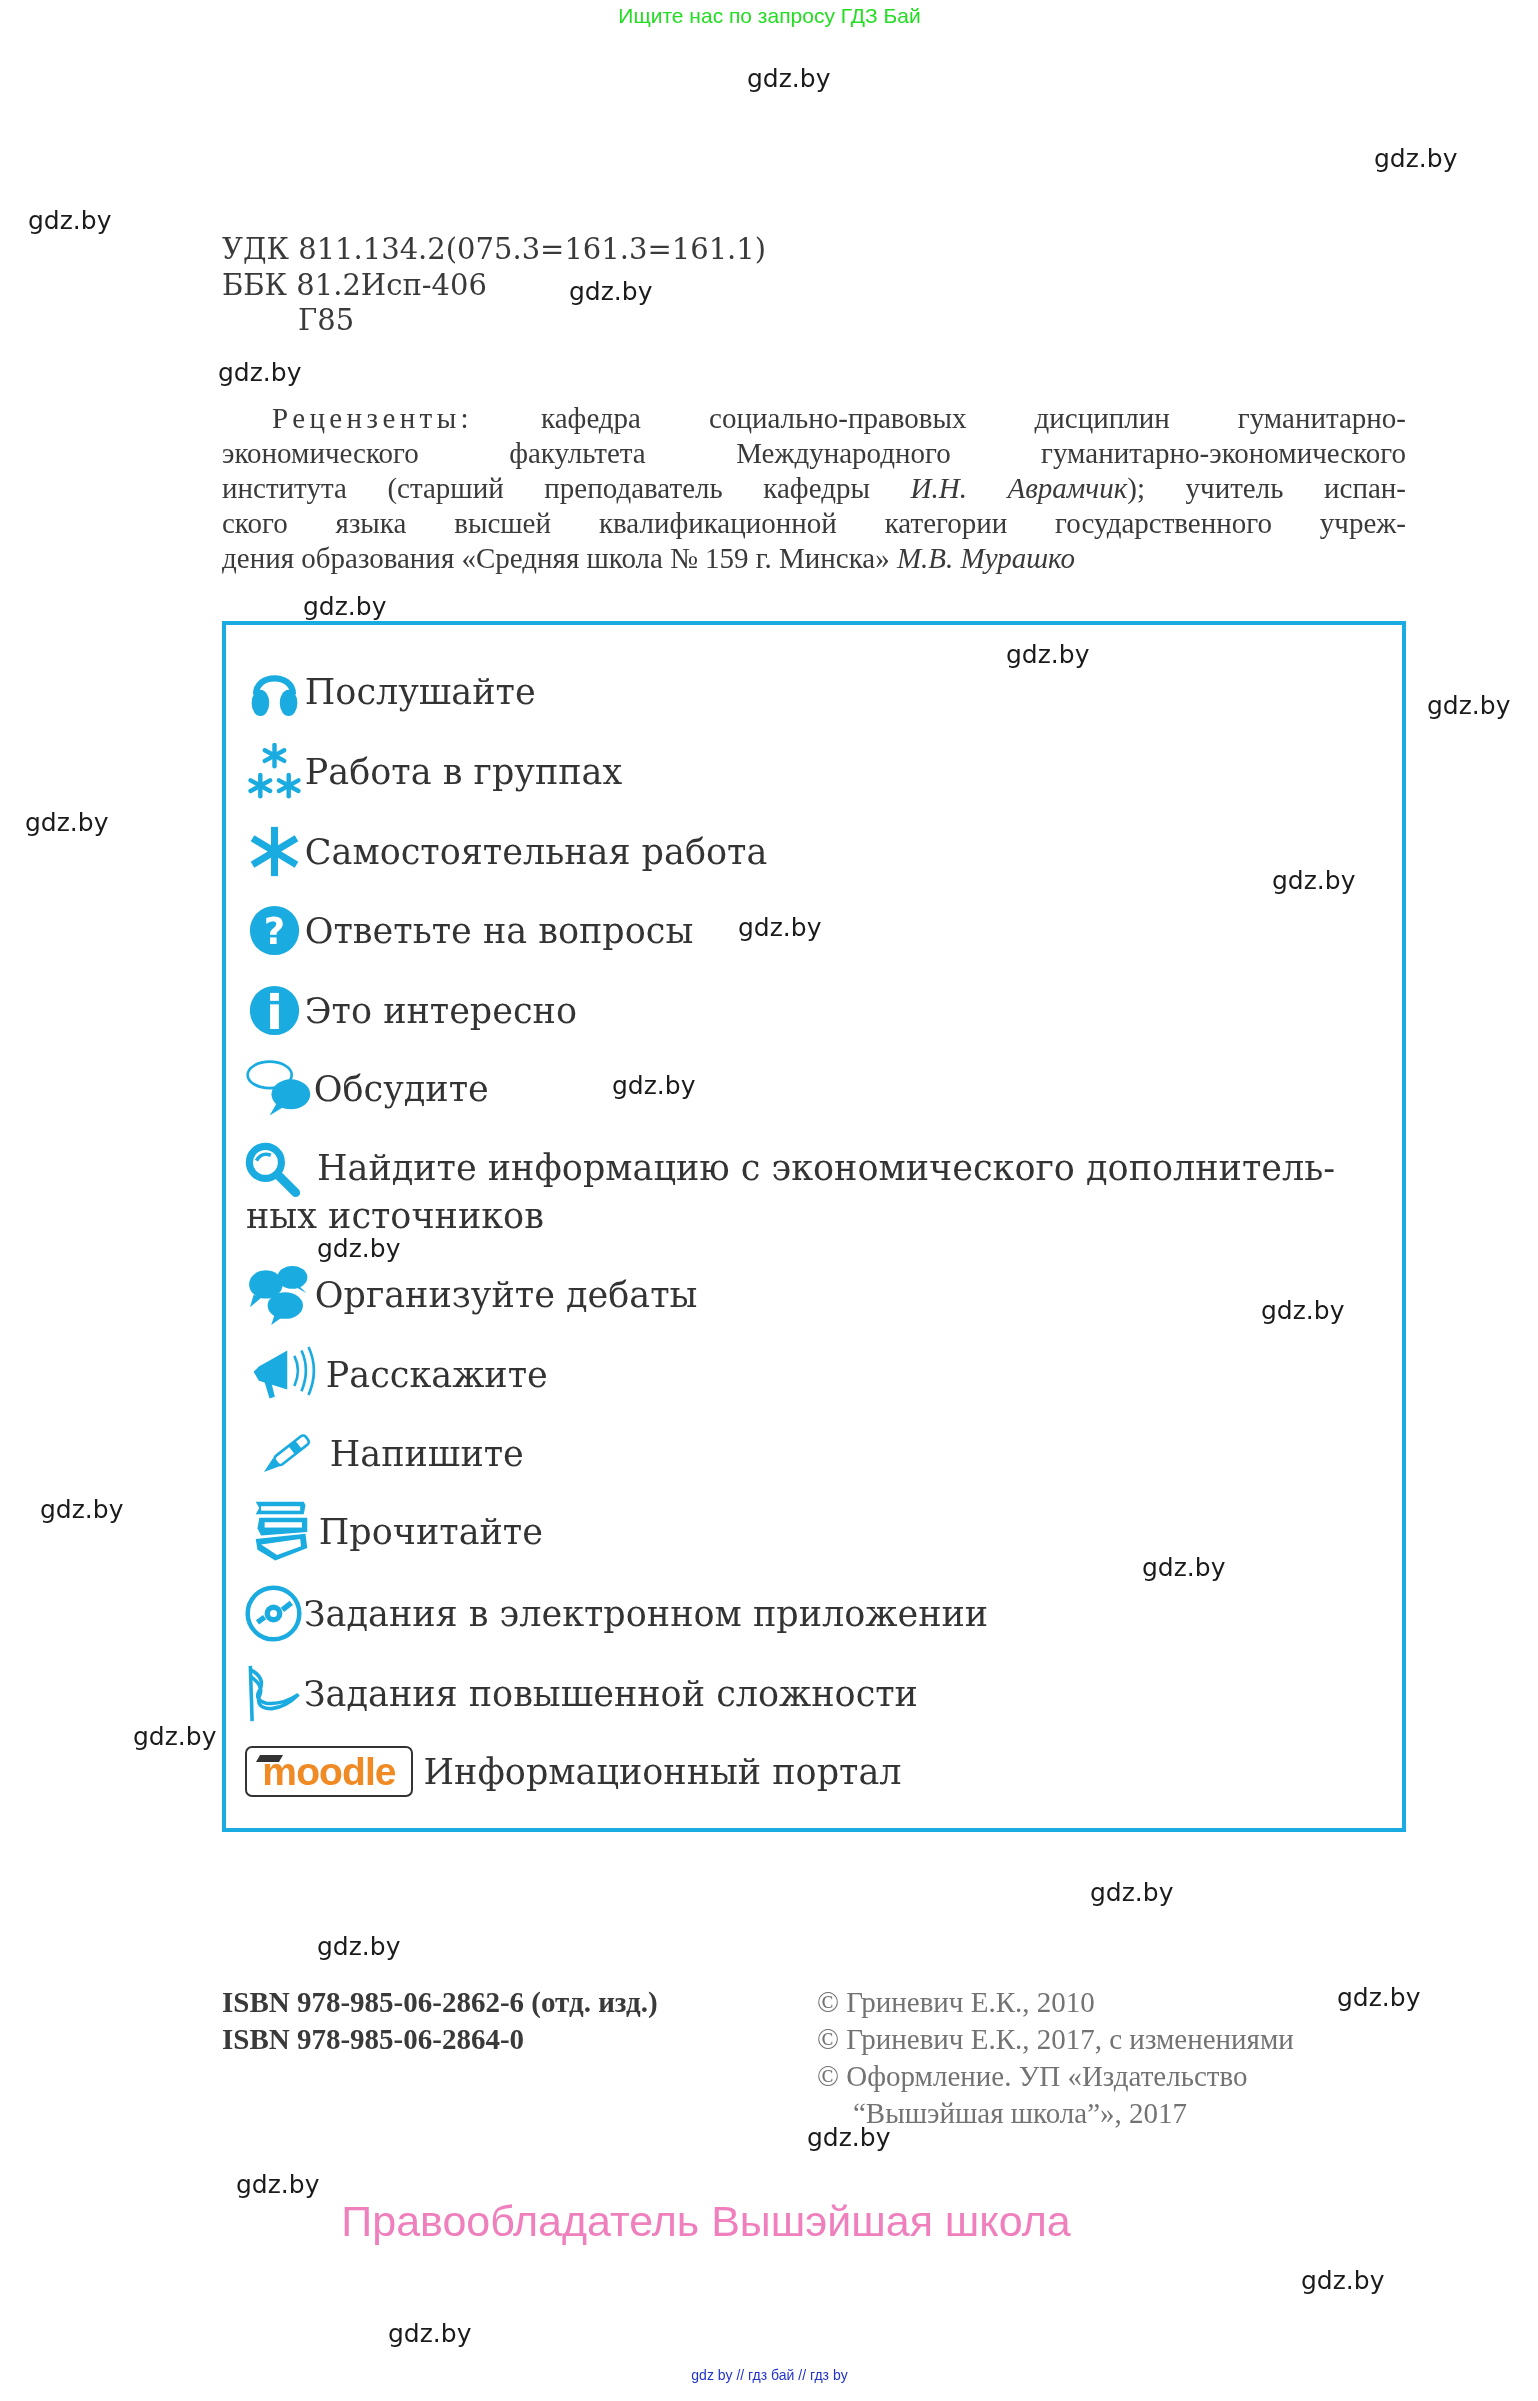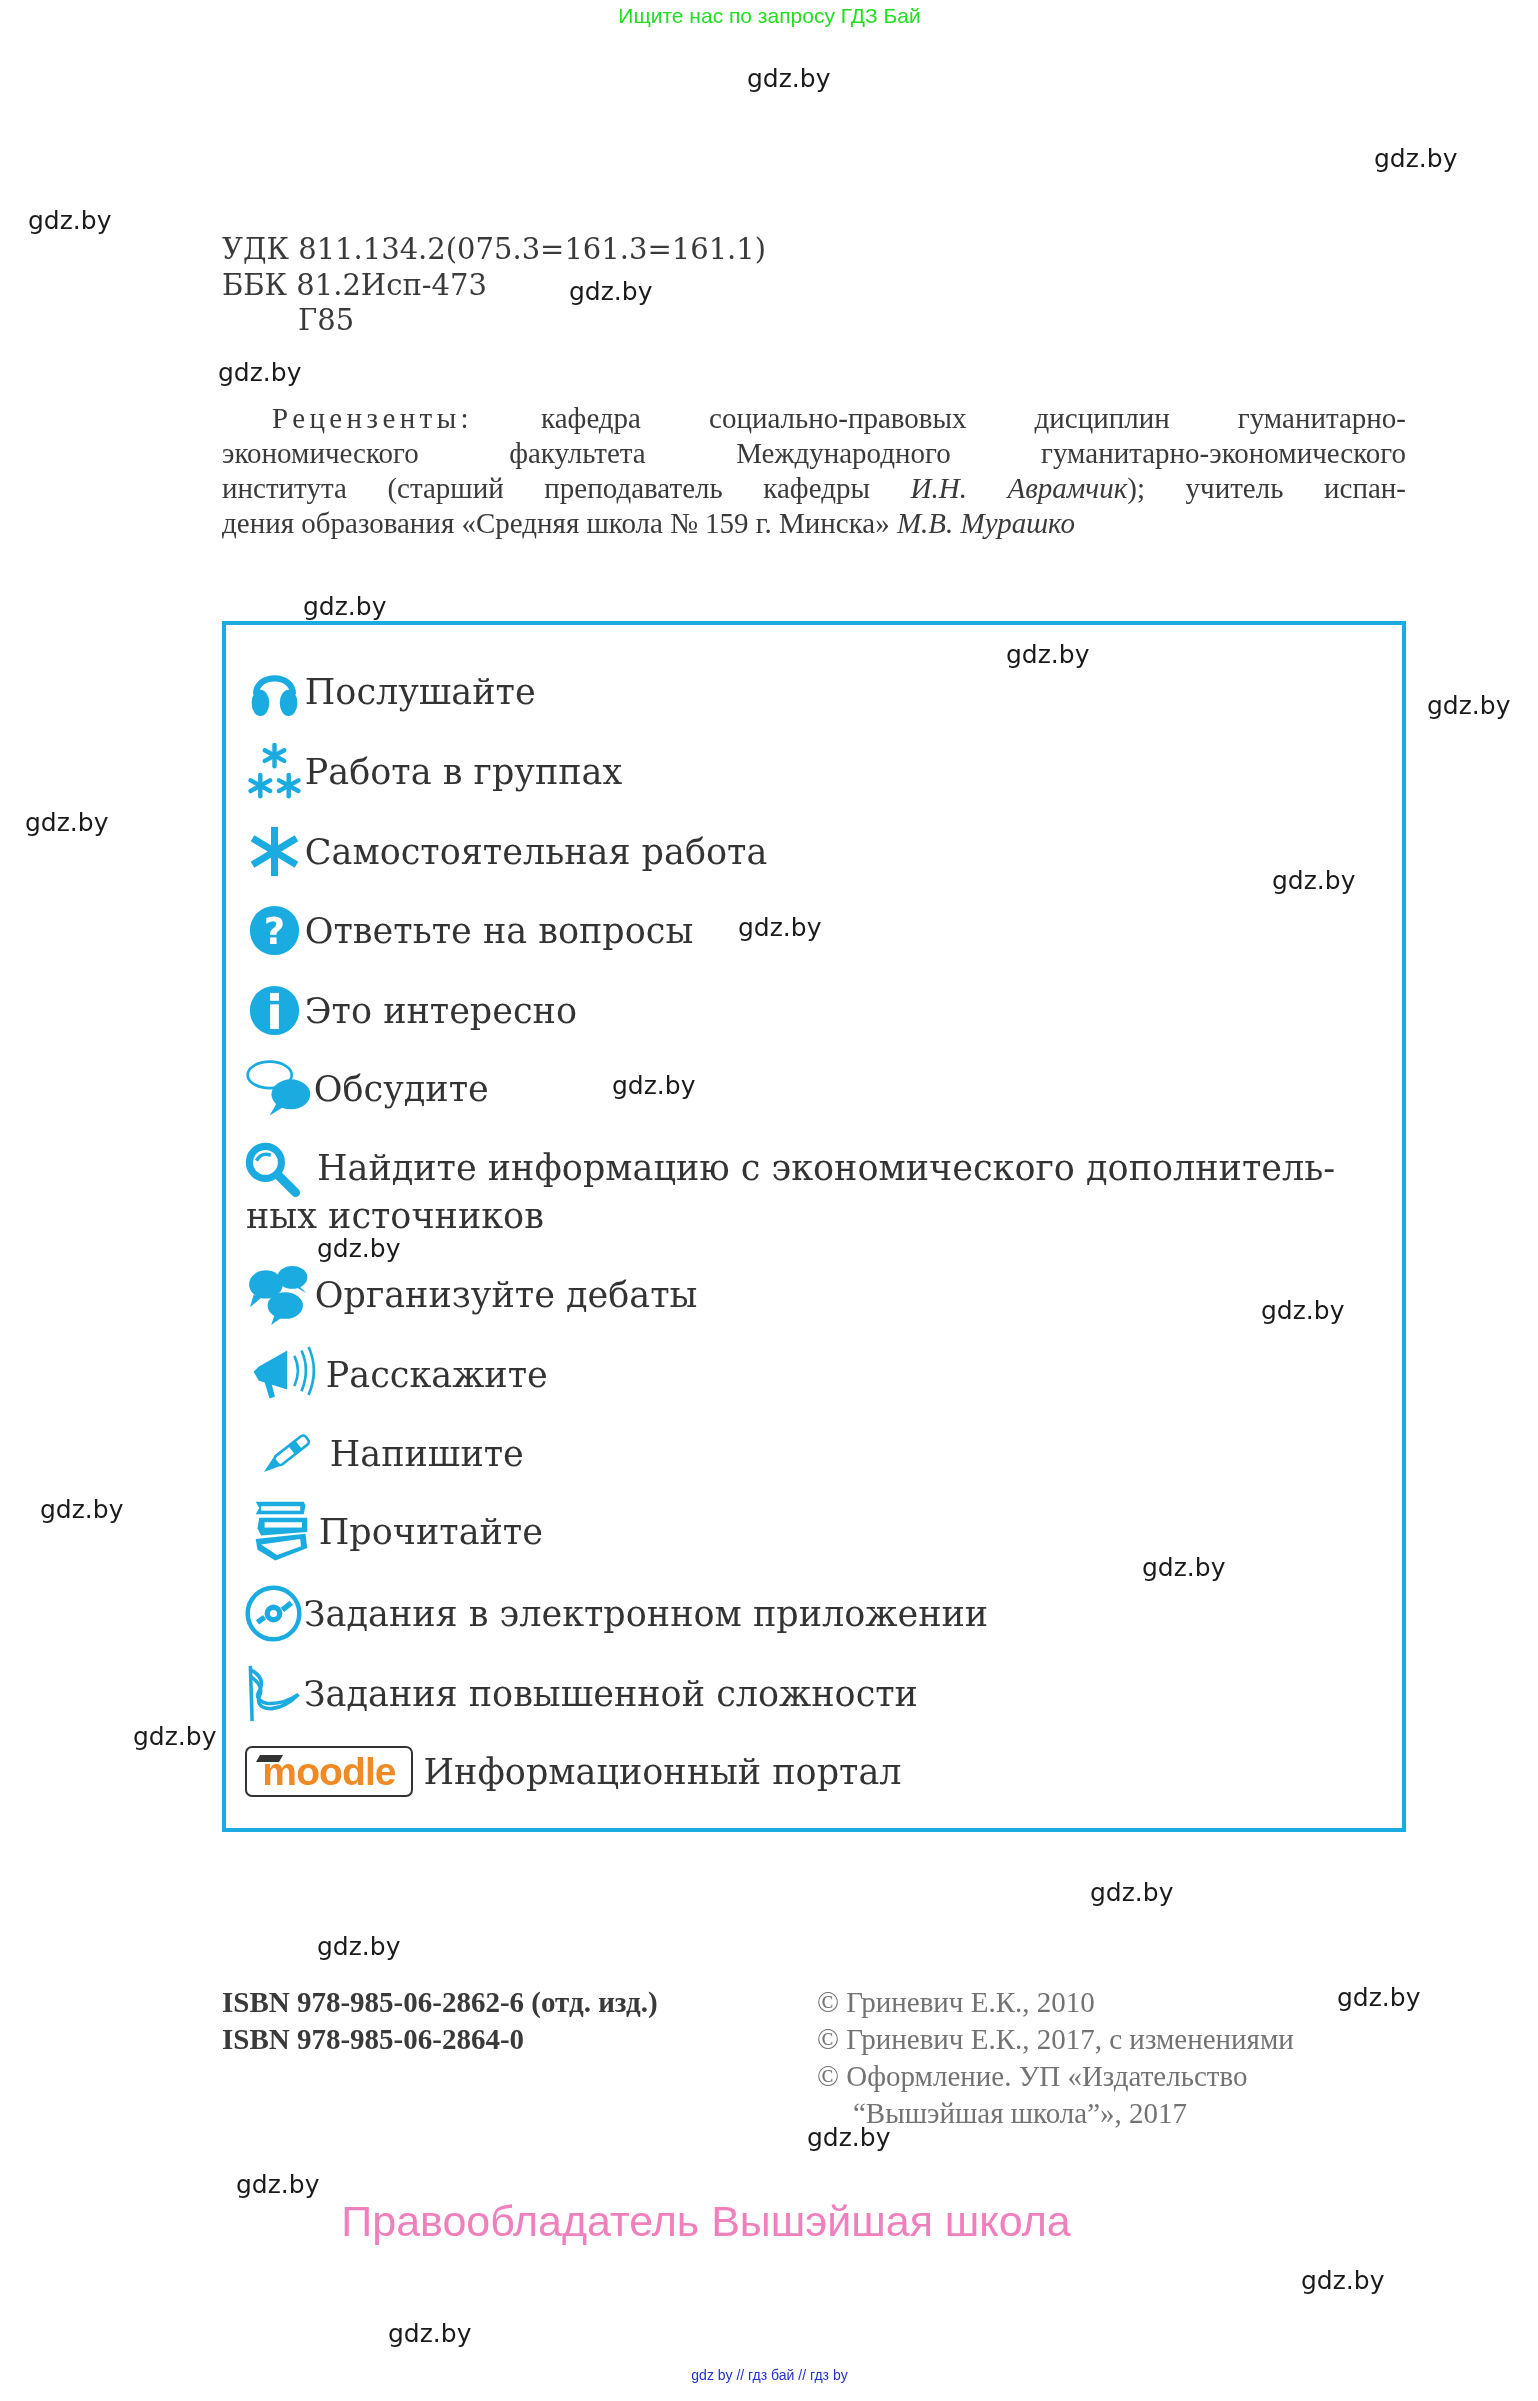--- a/index.html
+++ b/index.html
@@ -69,27 +69,28 @@
     <div class="wm" style="left: 1090px; top: 1878px;">gdz.by</div>
     <div class="wm" style="left: 317px; top: 1932px;">gdz.by</div>
     <div class="wm" style="left: 1337px; top: 1983px;">gdz.by</div>
     <div class="wm" style="left: 807px; top: 2123px;">gdz.by</div>
     <div class="wm" style="left: 236px; top: 2170px;">gdz.by</div>
     <div class="wm" style="left: 1301px; top: 2266px;">gdz.by</div>
     <div class="wm" style="left: 388px; top: 2319px;">gdz.by</div>
   </div>
 
 <div class="abs code" style="left:222px; top:232px;">УДК 811.134.2(075.3=161.3=161.1)</div>
-<div class="abs code" style="left:222px; top:268px;">ББК 81.2Исп-473</div>
+<div class="abs code" style="left:222px; top:268px;">ББК 81.2Исп-406</div>
 <div class="abs code" style="left:298px; top:303px;">Г85</div>
 
 <div class="reviewers">
   <span class="line indent"><span class="spaced">Рецензенты:</span> <span>кафедра социально-правовых дисциплин гуманитарно-</span></span>
   <span class="line">экономического факультета Международного гуманитарно-экономического</span>
   <span class="line"><span>института (старший преподаватель кафедры</span> <span class="ital">И.Н. Аврамчик</span><span>); учитель испан-</span></span>
+  <span class="line">ского языка высшей квалификационной категории государственного учреж-</span>
   <span class="line last"><span>дения образования «Средняя школа № 159 г. Минска»</span> <span class="ital">М.В. Мурашко</span></span>
 </div>
 
 <div class="legend-box"></div>
 
 <div class="legend-item" style="left:246px; top:663px;">
   <span class="legend-icon">
     <svg width="51" height="55" viewBox="0 0 58 62">
         <path d="M8 34 C8 10 50 10 50 34" fill="none" stroke="#1aabe0" stroke-width="7"></path>
         <ellipse cx="13" cy="44" rx="10" ry="15" fill="#1aabe0"></ellipse>

